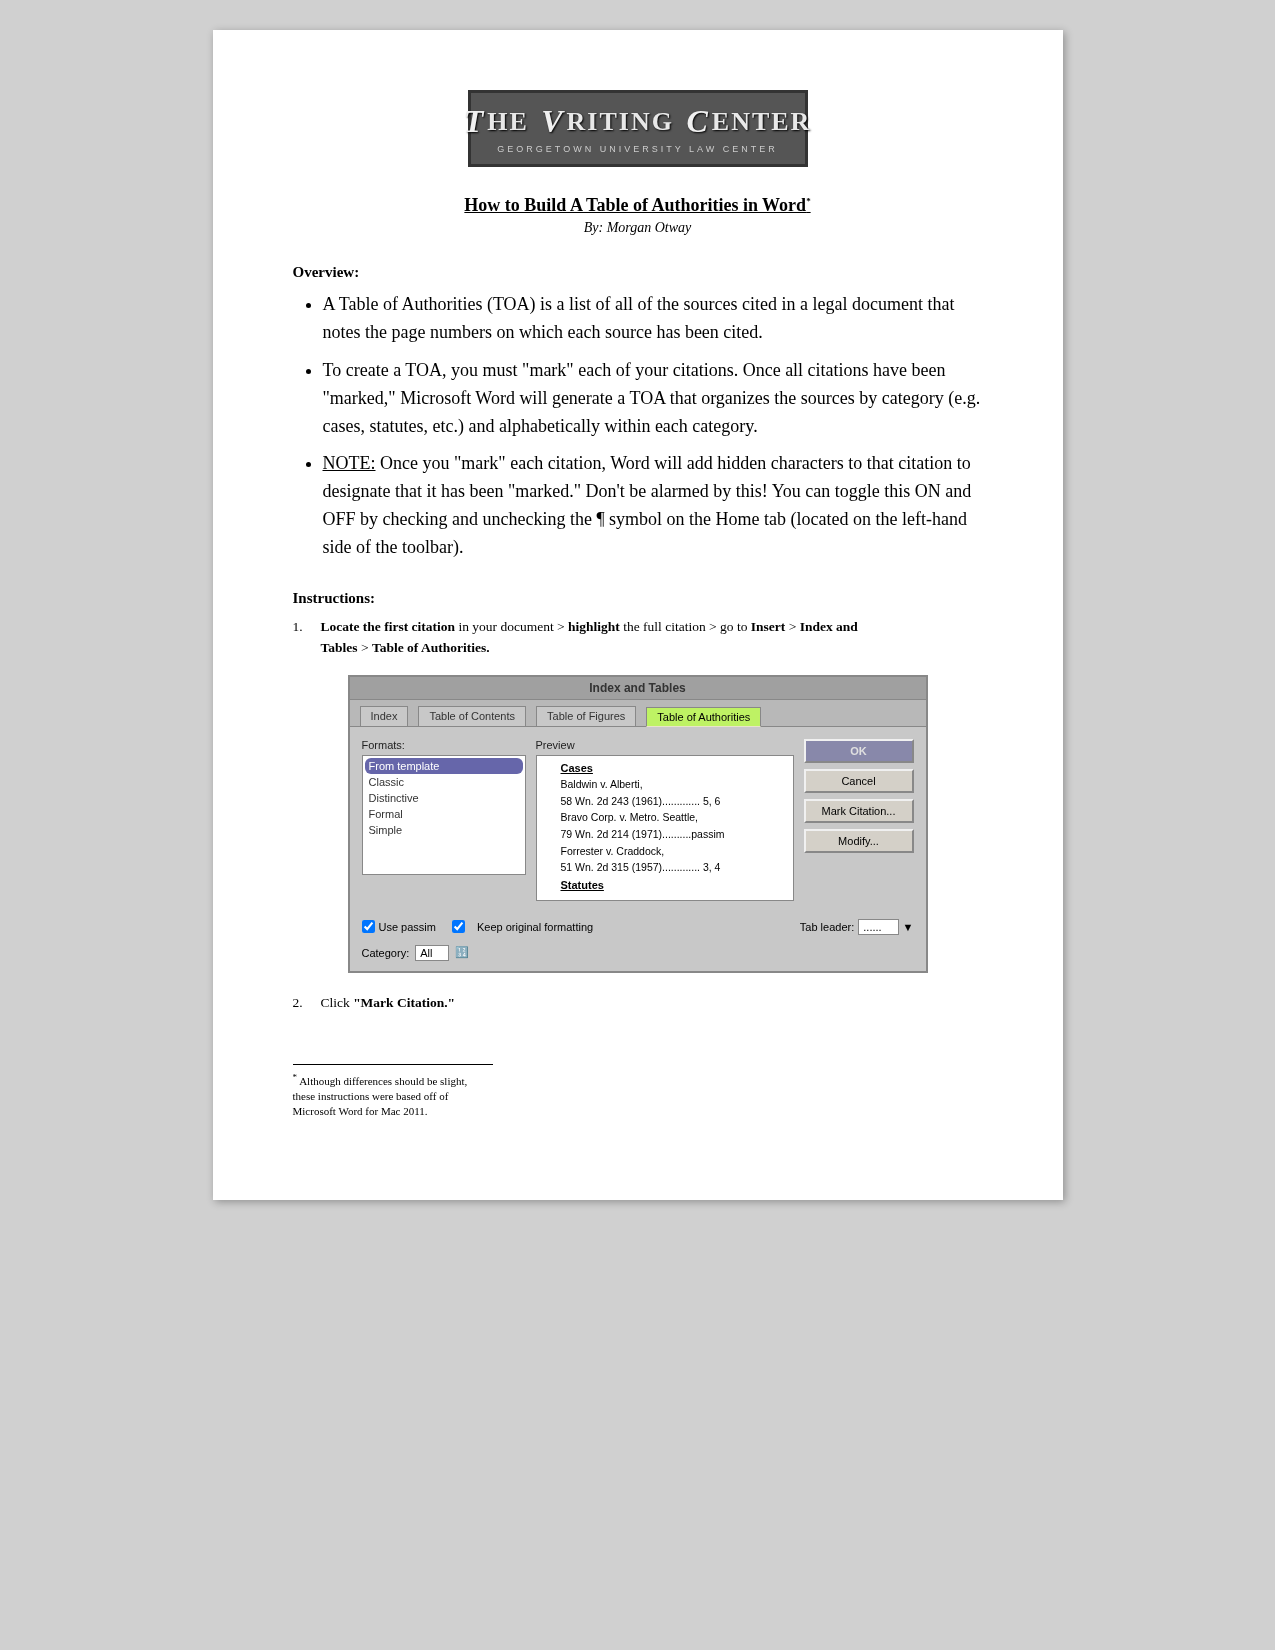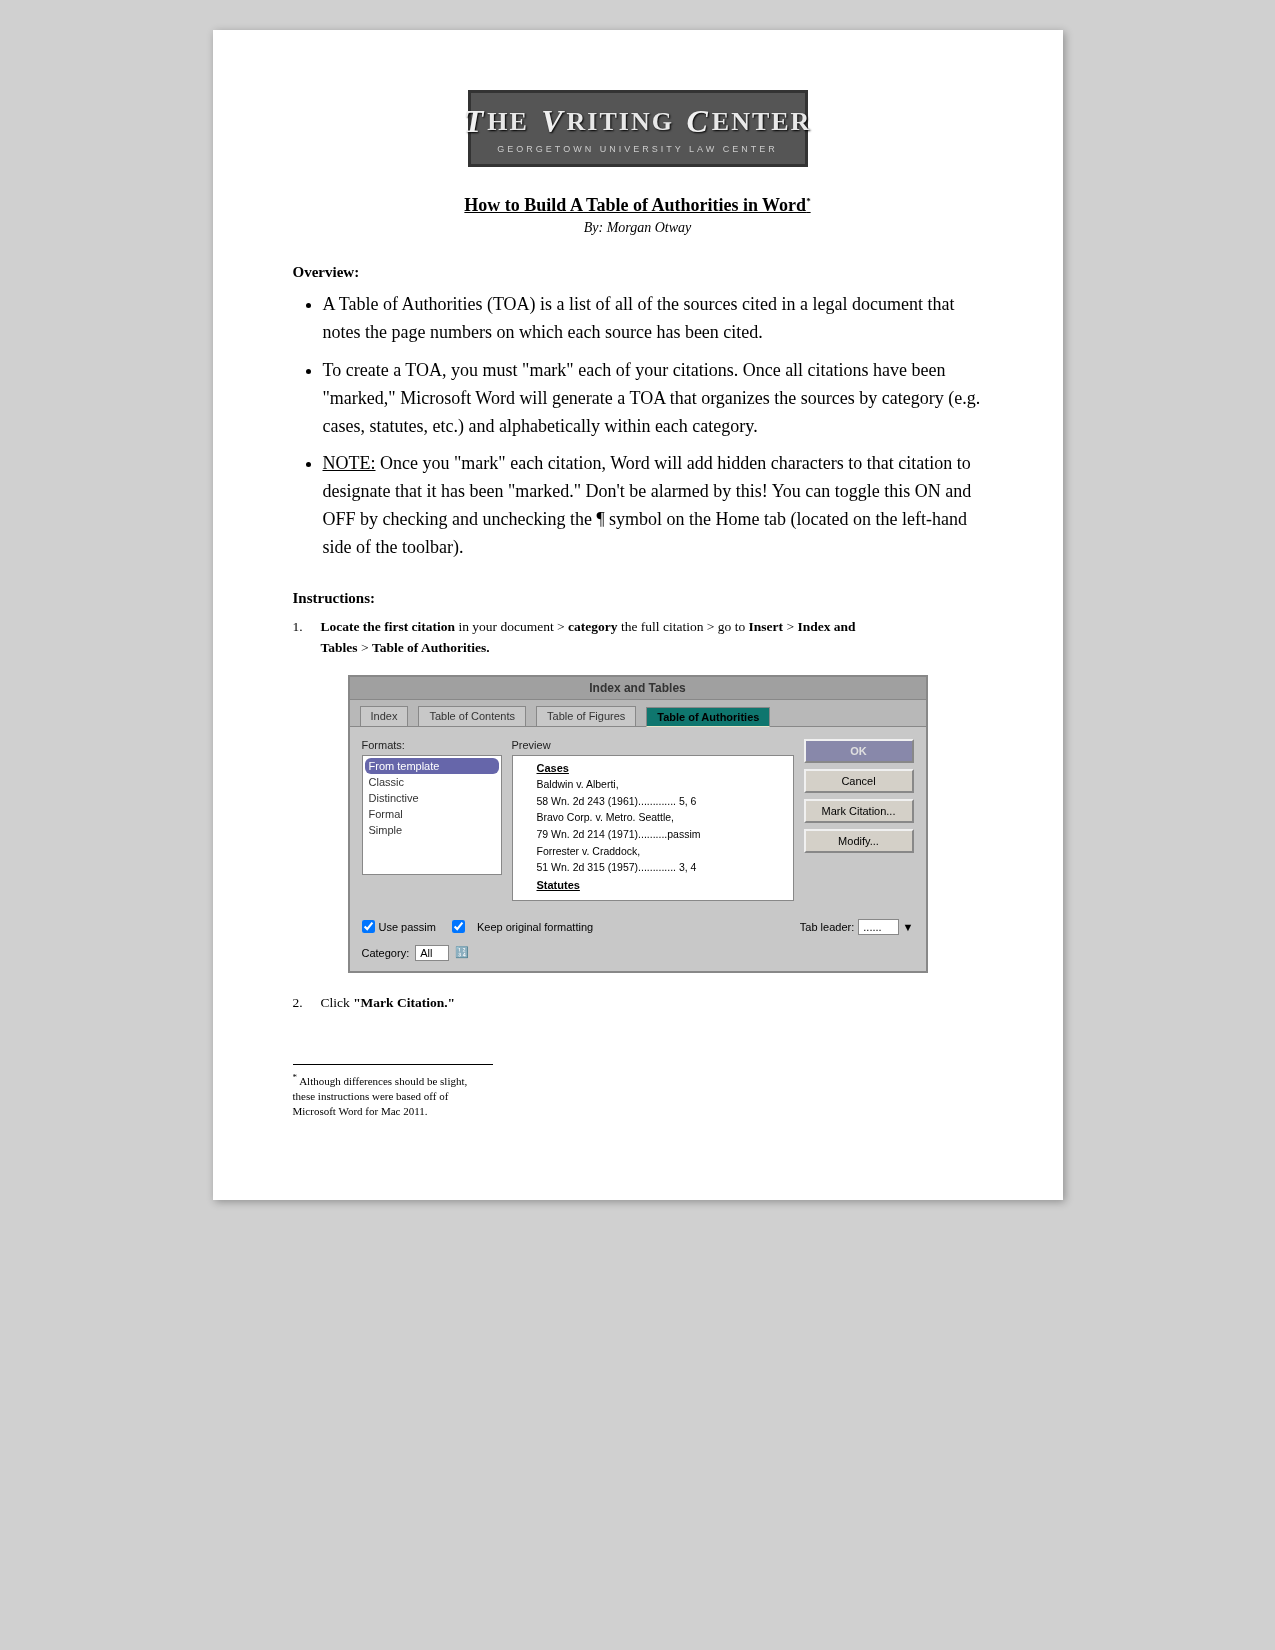--- a/index.html
+++ b/index.html
@@ -165,36 +165,36 @@
       padding: 3px 10px;
       background: #c8c8c8;
       border: 1px solid #888;
       border-bottom: none;
       font-size: 11px;
       cursor: pointer;
       color: #333;
     }
 
     .dialog-tab.active {
-      background: #0f766e;
+      background: #bef264;
       border-bottom: 1px solid #e8e4c8;
-      font-weight: bold;
+      font-weight: normal;
       color: #000;
       position: relative;
       top: 1px;
     }
 
     .dialog-body {
       padding: 12px;
       display: flex;
       gap: 10px;
     }
 
     .dialog-left {
-      width: 140px;
+      width: 164px;
     }
 
     .dialog-center {
       flex: 1;
     }
 
     .dialog-right {
       width: 110px;
       display: flex;
       flex-direction: column;
@@ -371,21 +371,21 @@
     </li>
   </ul>
 
   <div class="section-heading">Instructions:</div>
 
   <ol class="instructions-list">
     <li>
       <span class="instr-number">1.</span>
       <span class="instr-text">
         <strong>Locate the first citation</strong>
-        in your document &gt; <strong>category</strong> the full citation &gt; go to <strong>Insert</strong> &gt; <strong>Index and</strong><br>
+        in your document &gt; <strong>highlight</strong> the full citation &gt; go to <strong>Insert</strong> &gt; <strong>Index and</strong><br>
         <strong>Tables</strong> &gt; <strong>Table of Authorities.</strong>
       </span>
     </li>
   </ol>
 
   <div class="dialog-container">
     <div class="dialog-box">
 
       <div class="dialog-titlebar">Index and Tables</div>
 

